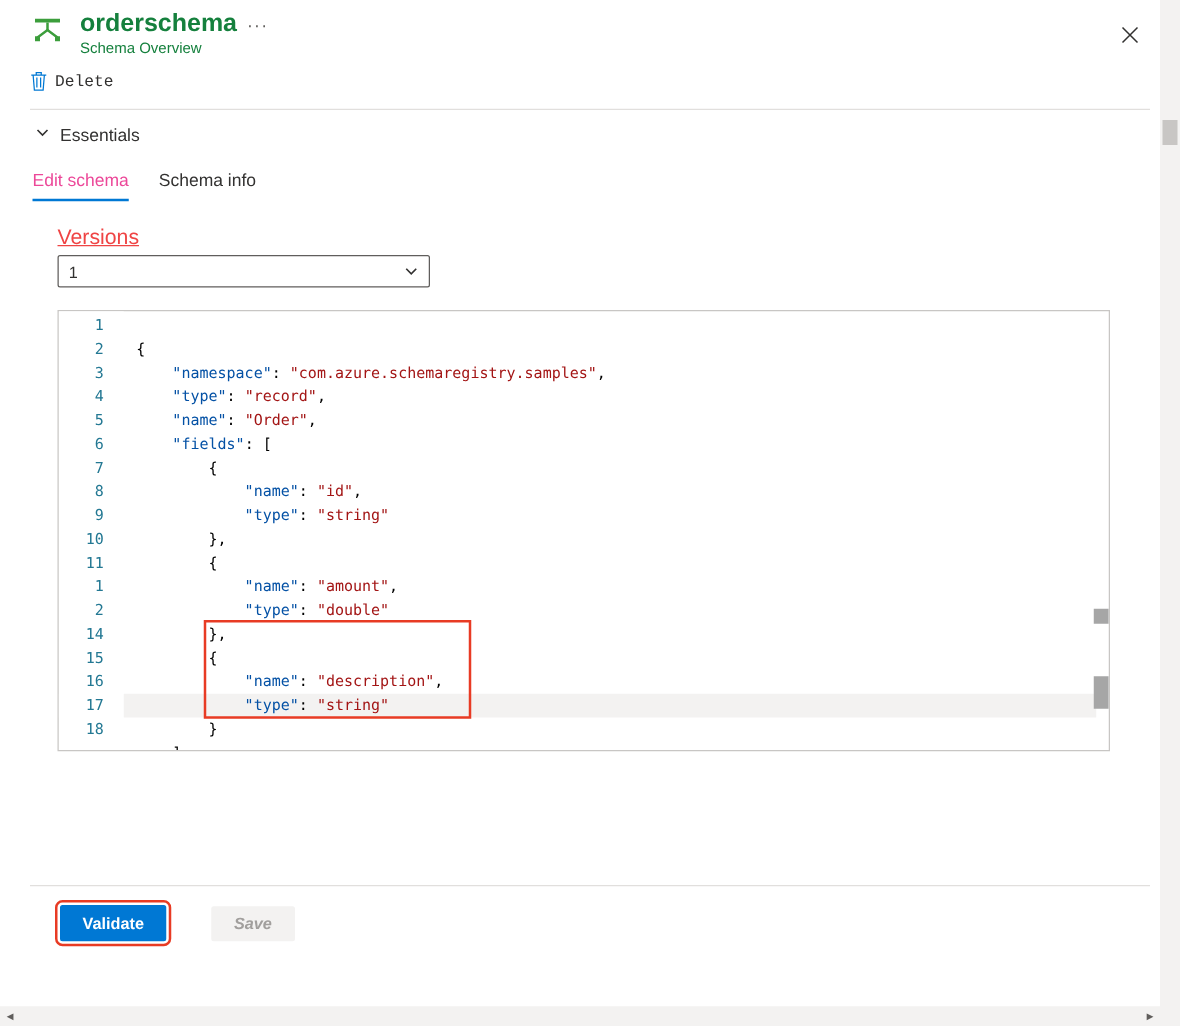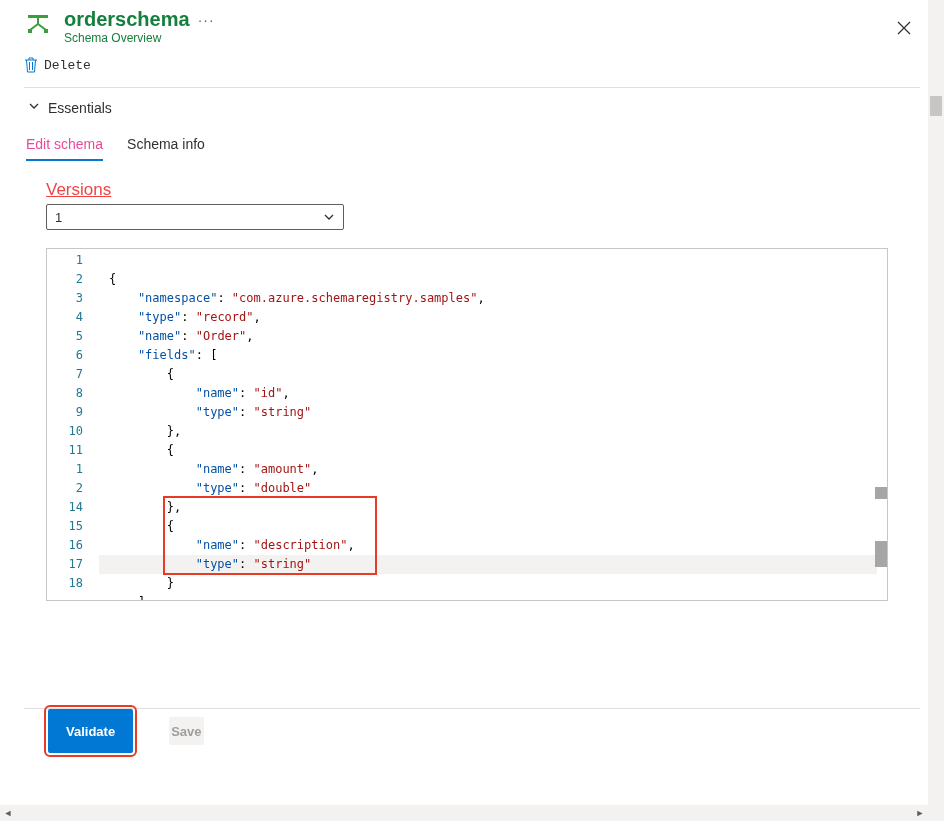--- a/index.html
+++ b/index.html
@@ -204,36 +204,37 @@
     left: 48px;
     bottom: 68px;
     display: flex;
     gap: 36px;
     align-items: center;
   }
   .btn-primary {
     background: #0078d4;
     color: #fff;
     border: none;
-    height: 44px;
+    height: 29px;
     padding: 0 18px;
     font-size: 13px;
     font-weight: 600;
     cursor: pointer;
     border-radius: 2px;
   }
   .btn-secondary {
     background: #f3f2f1;
     color: #a19f9d;
     border: none;
     height: 28px;
-    padding: 0 2px;
+    padding: 0 18px;
     font-size: 13px;
     font-weight: 600;
     border-radius: 2px;
+    font-style: italic;
   }
   .validate-wrap {
     outline: 2px solid #e83b24;
     outline-offset: 2px;
     border-radius: 2px;
   }
 
   .scrollbar-h {
     position: absolute;
     left: 0; right: 16px; bottom: 0;

